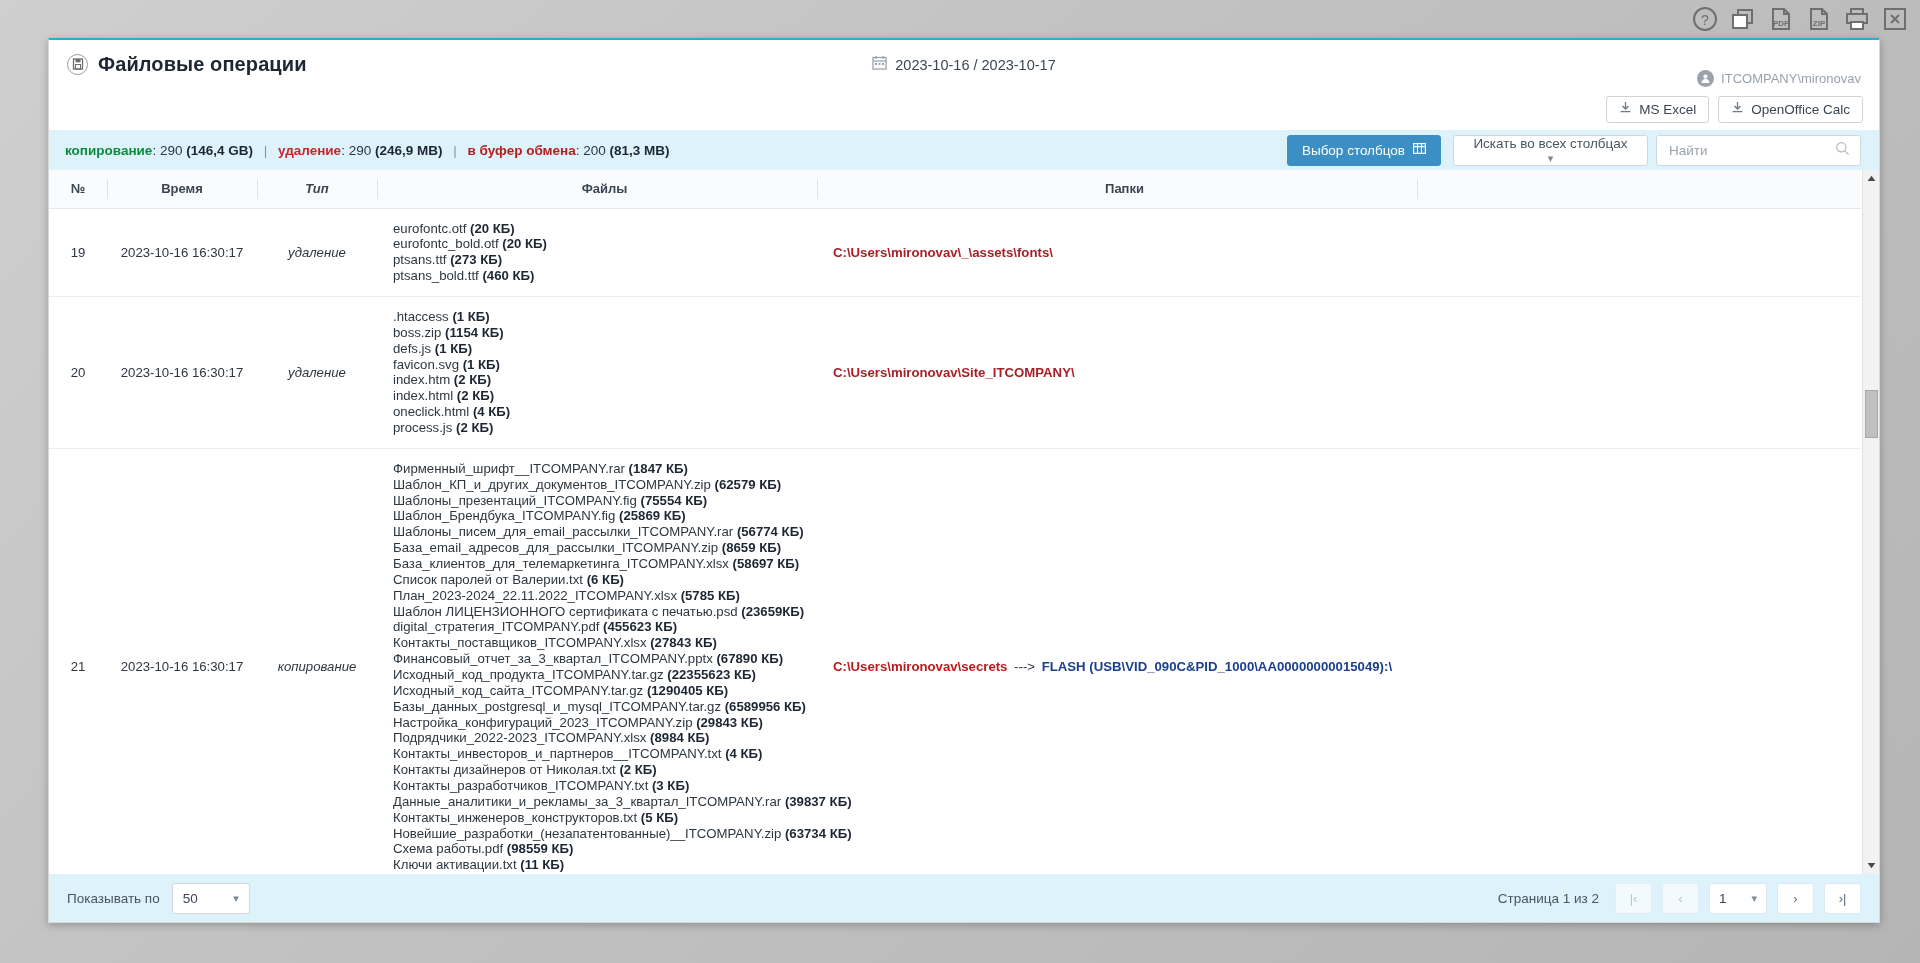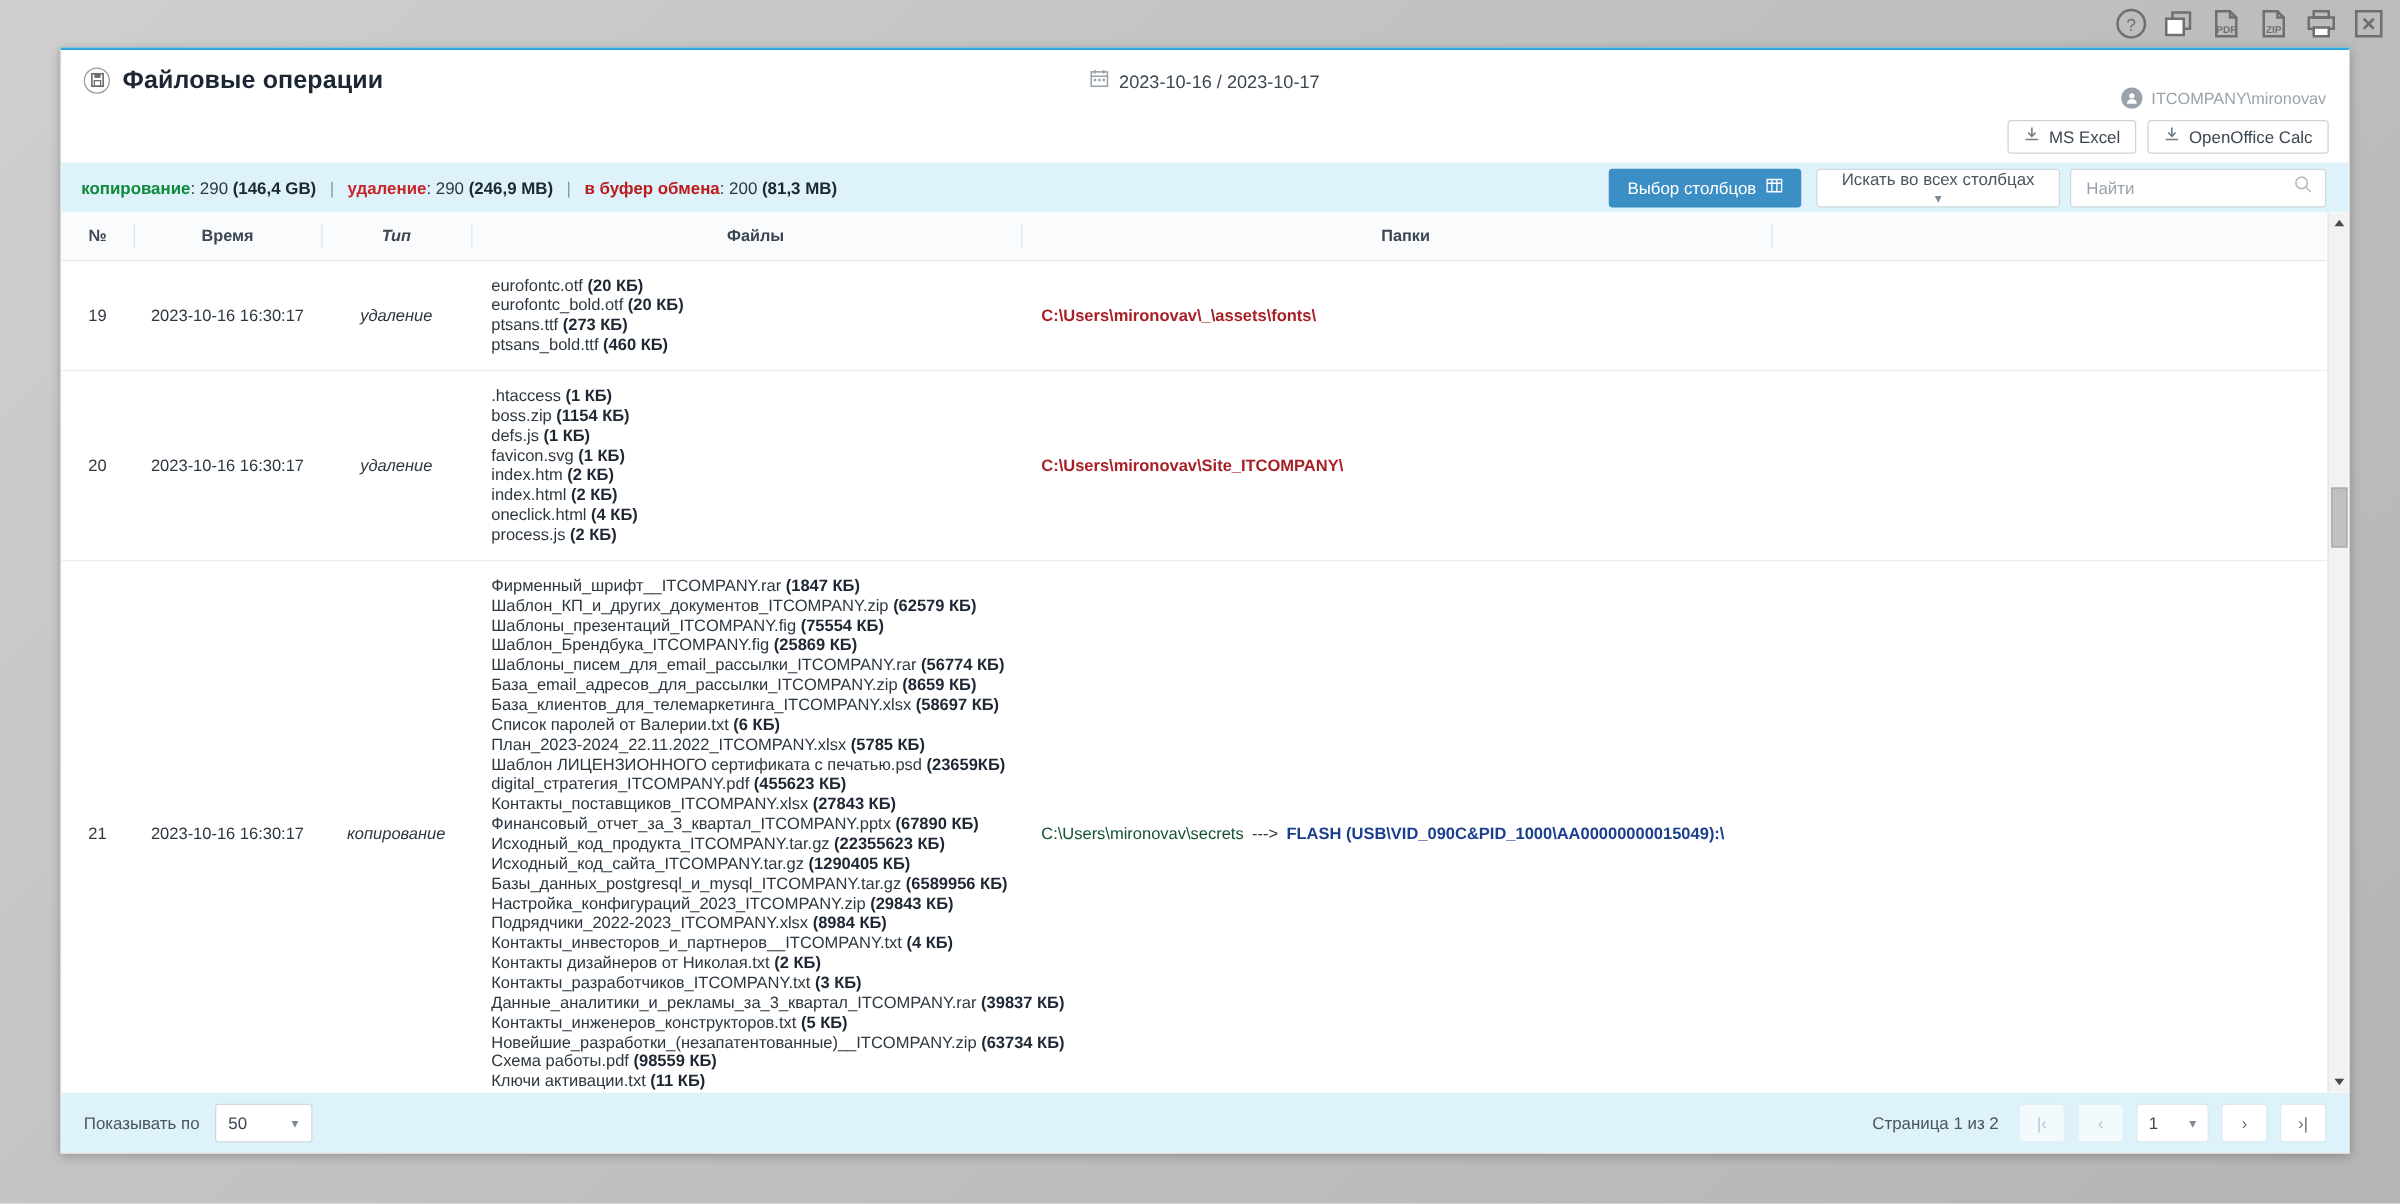--- a/index.html
+++ b/index.html
@@ -154,21 +154,21 @@
   .c-num  { width: 58px;  text-align: center; }
   .c-time { width: 150px; text-align: center; white-space: nowrap; }
   .c-type { width: 120px; text-align: center; font-style: italic; }
   .c-files{ width: 440px; text-align: left; padding-left: 16px !important; }
   .c-fold { width: 600px; text-align: left; padding-left: 16px !important; }
   .c-pad  { width: 444px; }
   .filelist { line-height: 1.05; }
   .filelist div { padding: 1px 0; white-space: nowrap; font-size: 13.2px; }
   .filelist b { font-weight: bold; color: #1d2733; }
   .path-del  { color: #a81f25; font-weight: bold; font-size: 13.2px; }
-  .path-src  { color: #14532d; font-weight: normal; font-size: 13.2px; }
+  .path-src  { color: #b91c1c; font-weight: bold; font-size: 13.2px; }
   .path-arrow{ color: #2d3740; font-weight: normal; padding: 0 3px; }
   .path-dst  { color: #1b3f8f; font-weight: bold; font-size: 13.2px; }
 
   
   .vscroll {
     flex: 0 0 17px; width: 17px;
     background: #f2f2f2; border-left: 1px solid #e2e2e2;
     position: relative;
   }
   .vscroll .arr {

